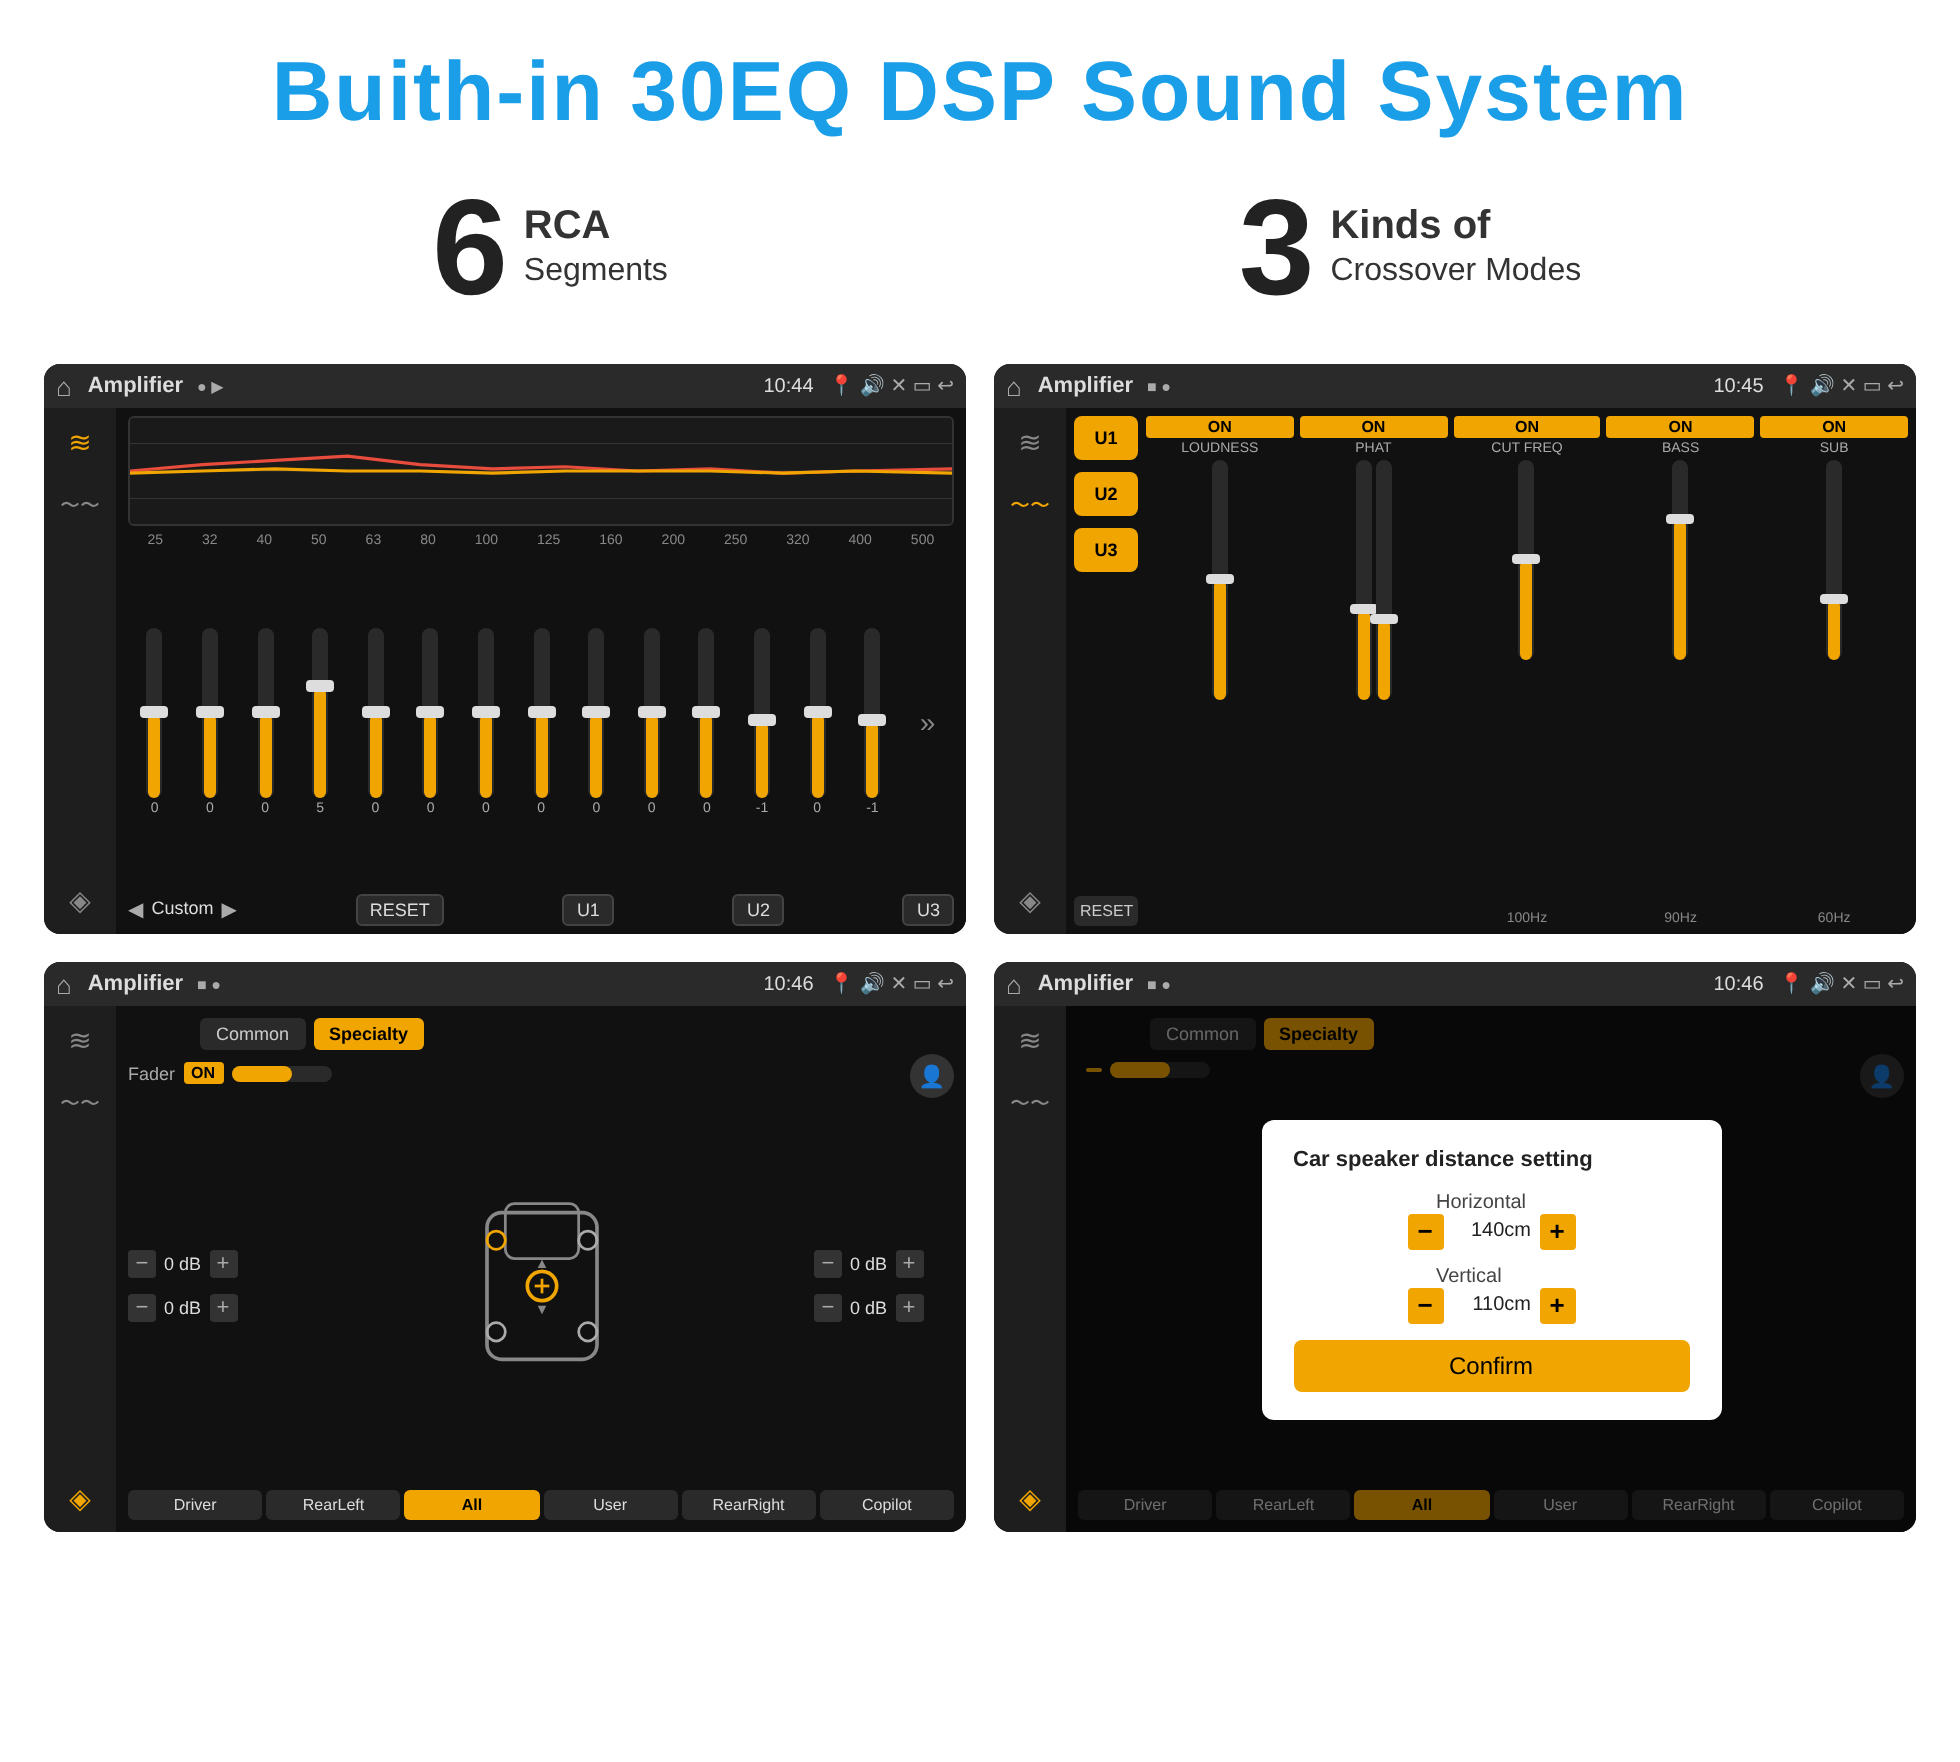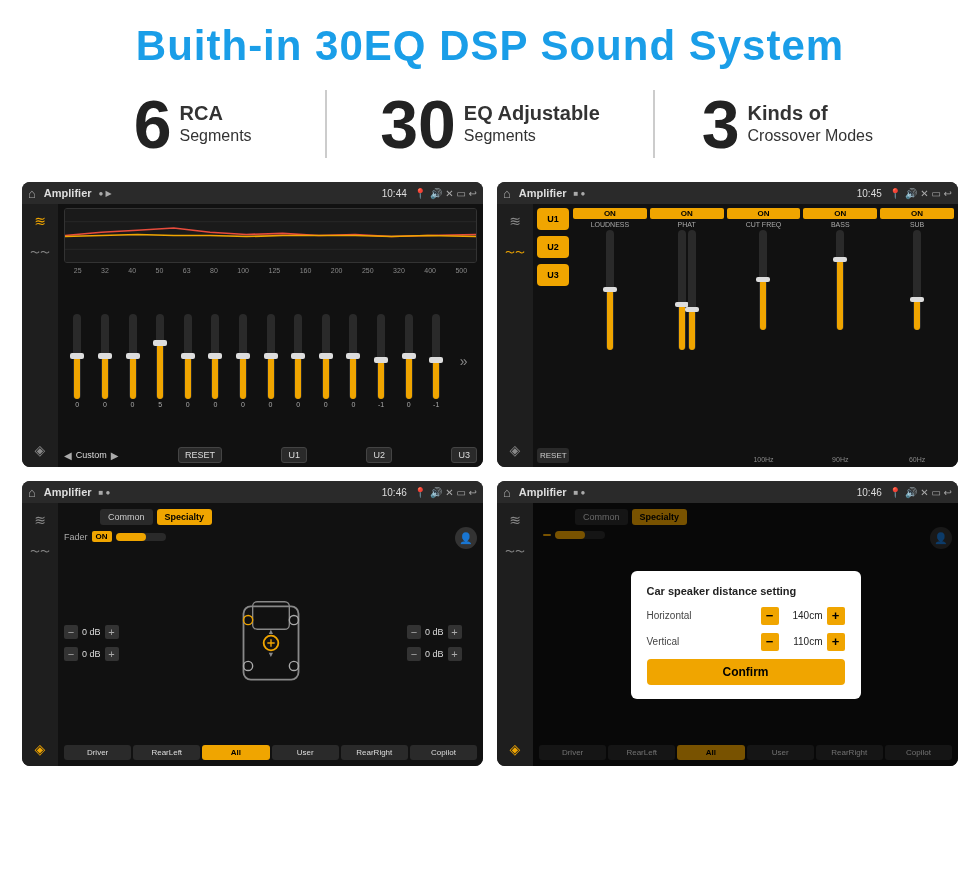--- a/index.html
+++ b/index.html
@@ -489,20 +489,21 @@
       font-weight: bold;
       color: #222;
       margin-bottom: 10px;
     }
 
     .modal-row {
       display: flex;
       align-items: center;
       justify-content: space-between;
       margin-bottom: 8px;
+      flex-direction: column;
     }
 
     .modal-label {
       font-size: 10px;
       color: #444;
       min-width: 55px;
     }
 
     .modal-control {
       display: flex;
@@ -529,21 +530,21 @@
       color: #222;
       min-width: 40px;
       text-align: right;
     }
 
     .modal-confirm {
       background: #f0a500;
       color: #000;
       border-radius: 4px;
       font-size: 12px;
-      font-weight: bold;
+      font-weight: normal;
       padding: 6px;
       text-align: center;
       cursor: pointer;
       margin-top: 2px;
       width: 100%;
     }
 
     .screen-icon-btn {
       position: absolute;
       top: 24px;
@@ -562,27 +563,20 @@
 </head>
 <body>
 
 <div class="main-title">Buith-in 30EQ DSP Sound System</div>
 
 <div class="stats-row">
   <div class="stat-item">
     <span class="stat-number">6</span>
     <div class="stat-label">
       <strong>RCA</strong>
-      <span>Segments</span>
-    </div>
-  </div>
-  <div class="stat-item center-stat">
-    <span class="stat-number">30</span>
-    <div class="stat-label">
-      <strong>EQ Adjustable</strong>
       <span>Segments</span>
     </div>
   </div>
   <div class="stat-item">
     <span class="stat-number">3</span>
     <div class="stat-label">
       <strong>Kinds of</strong>
       <span>Crossover Modes</span>
     </div>
   </div>

